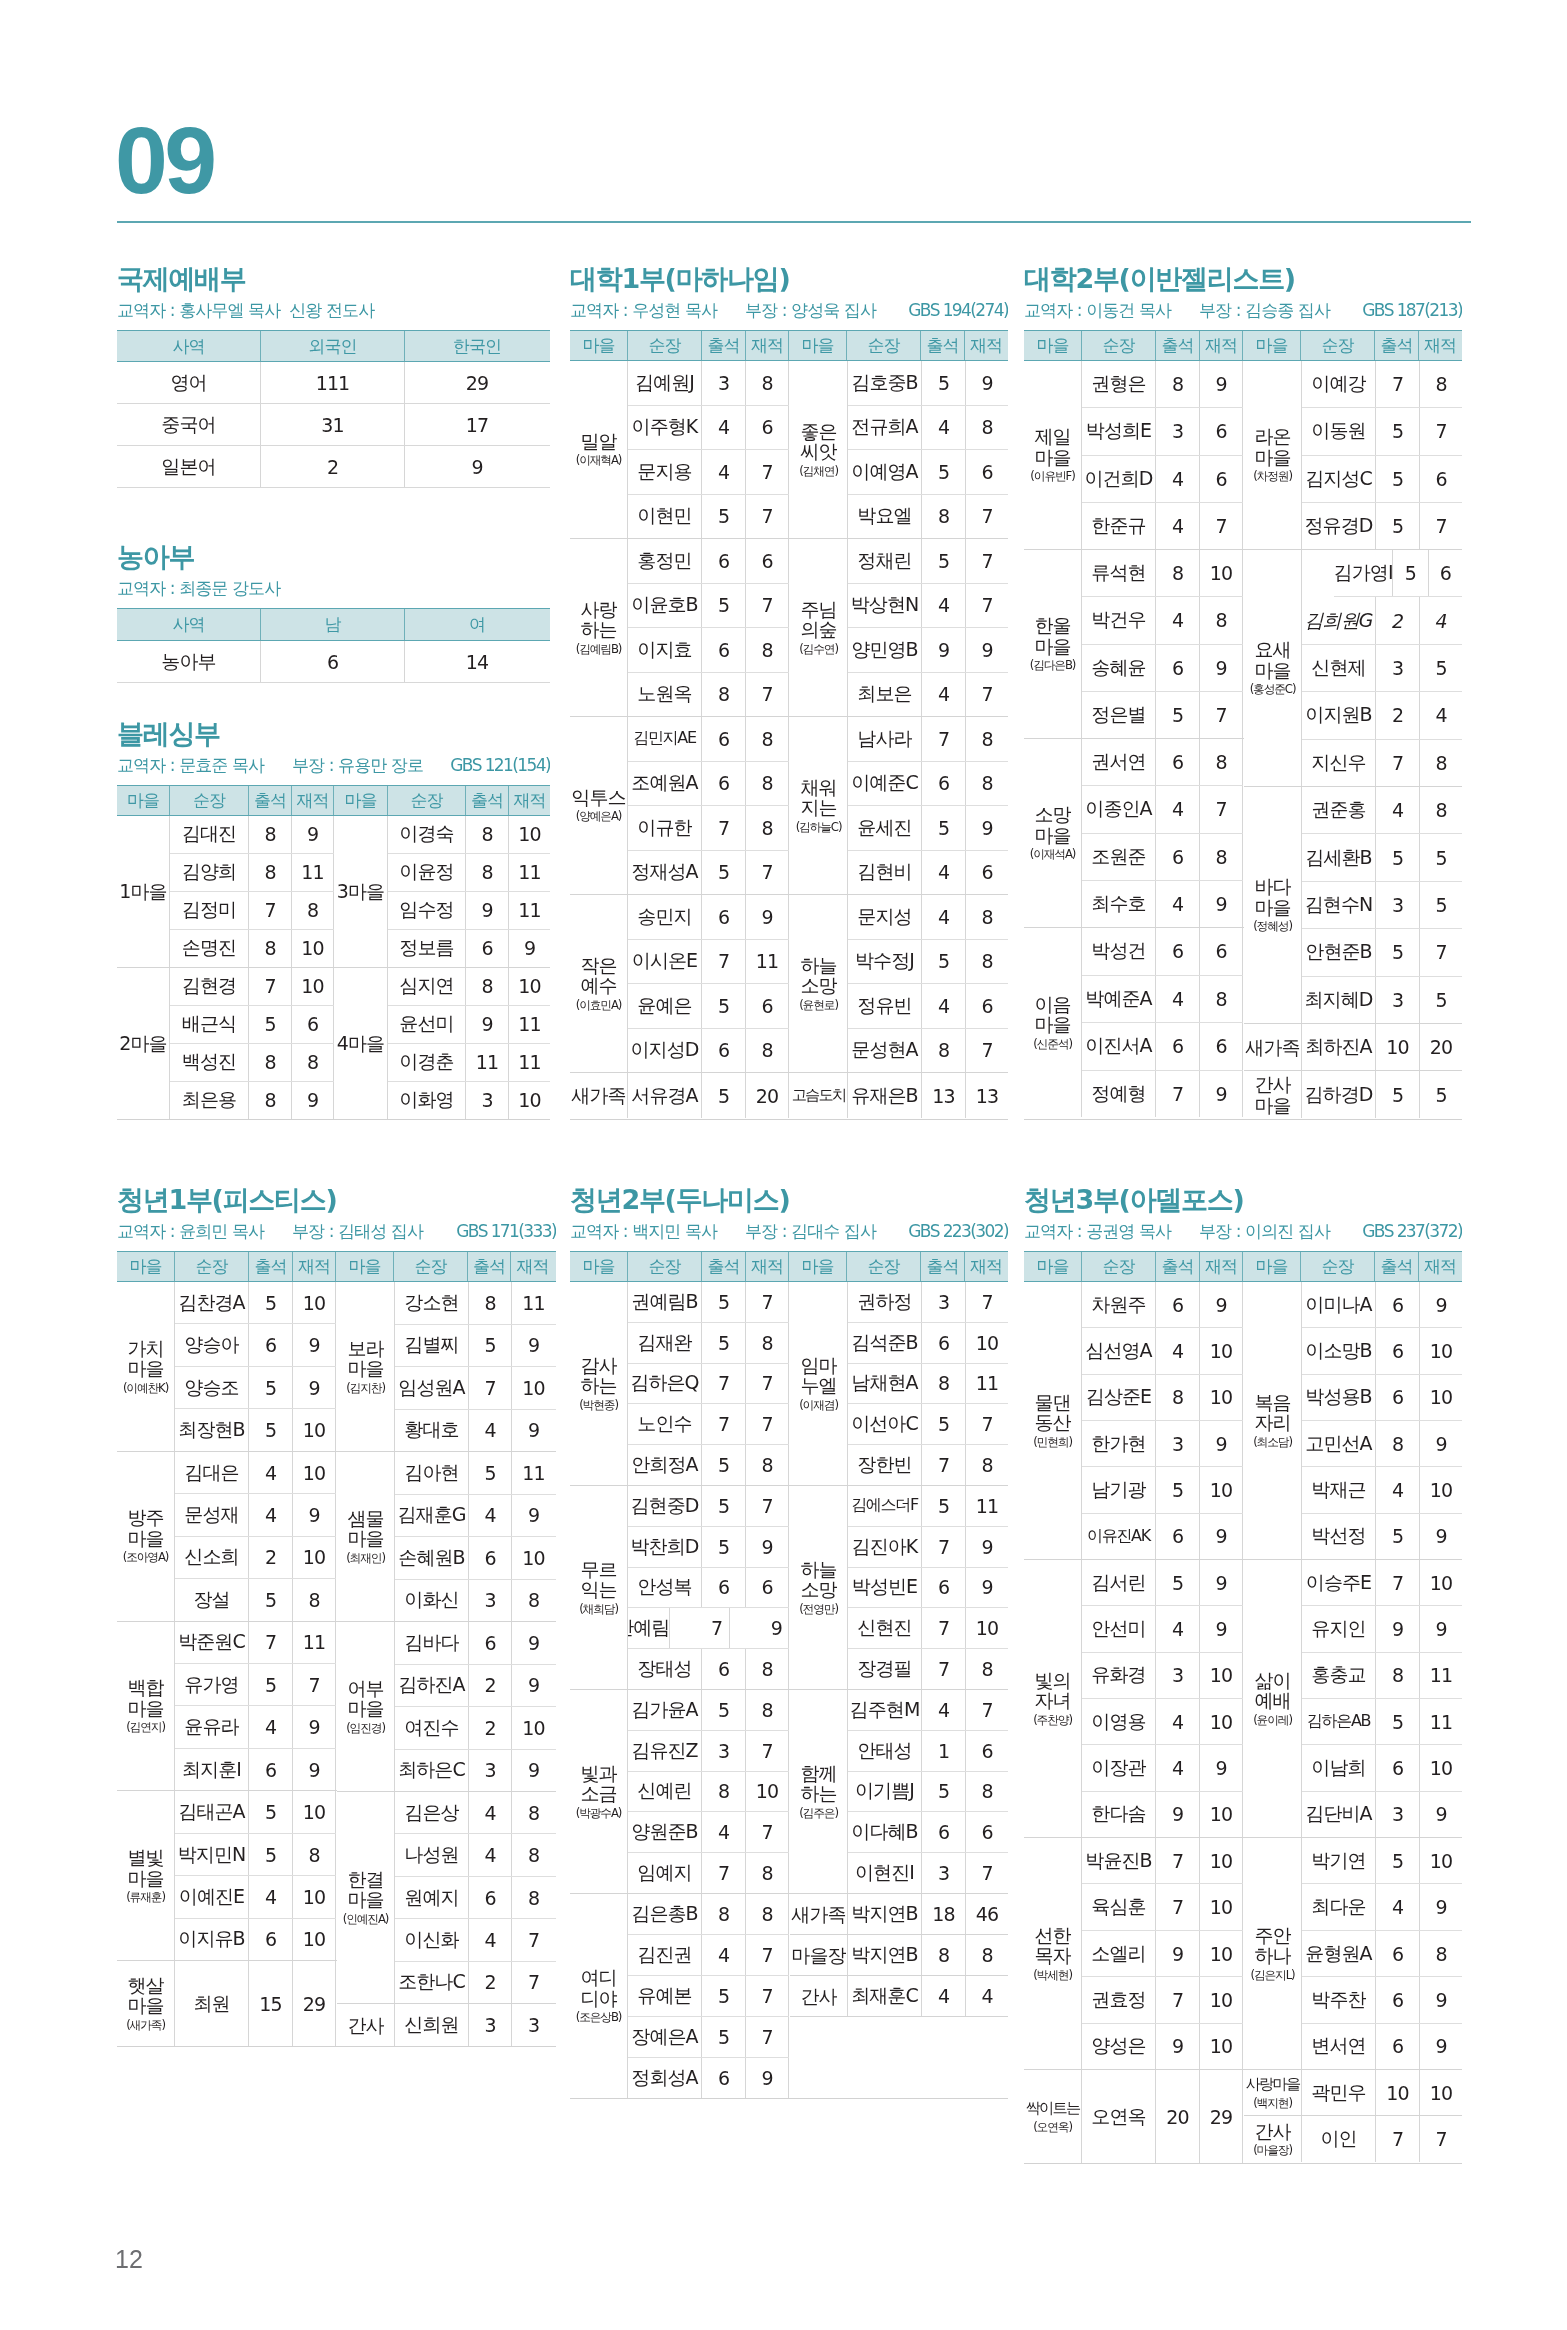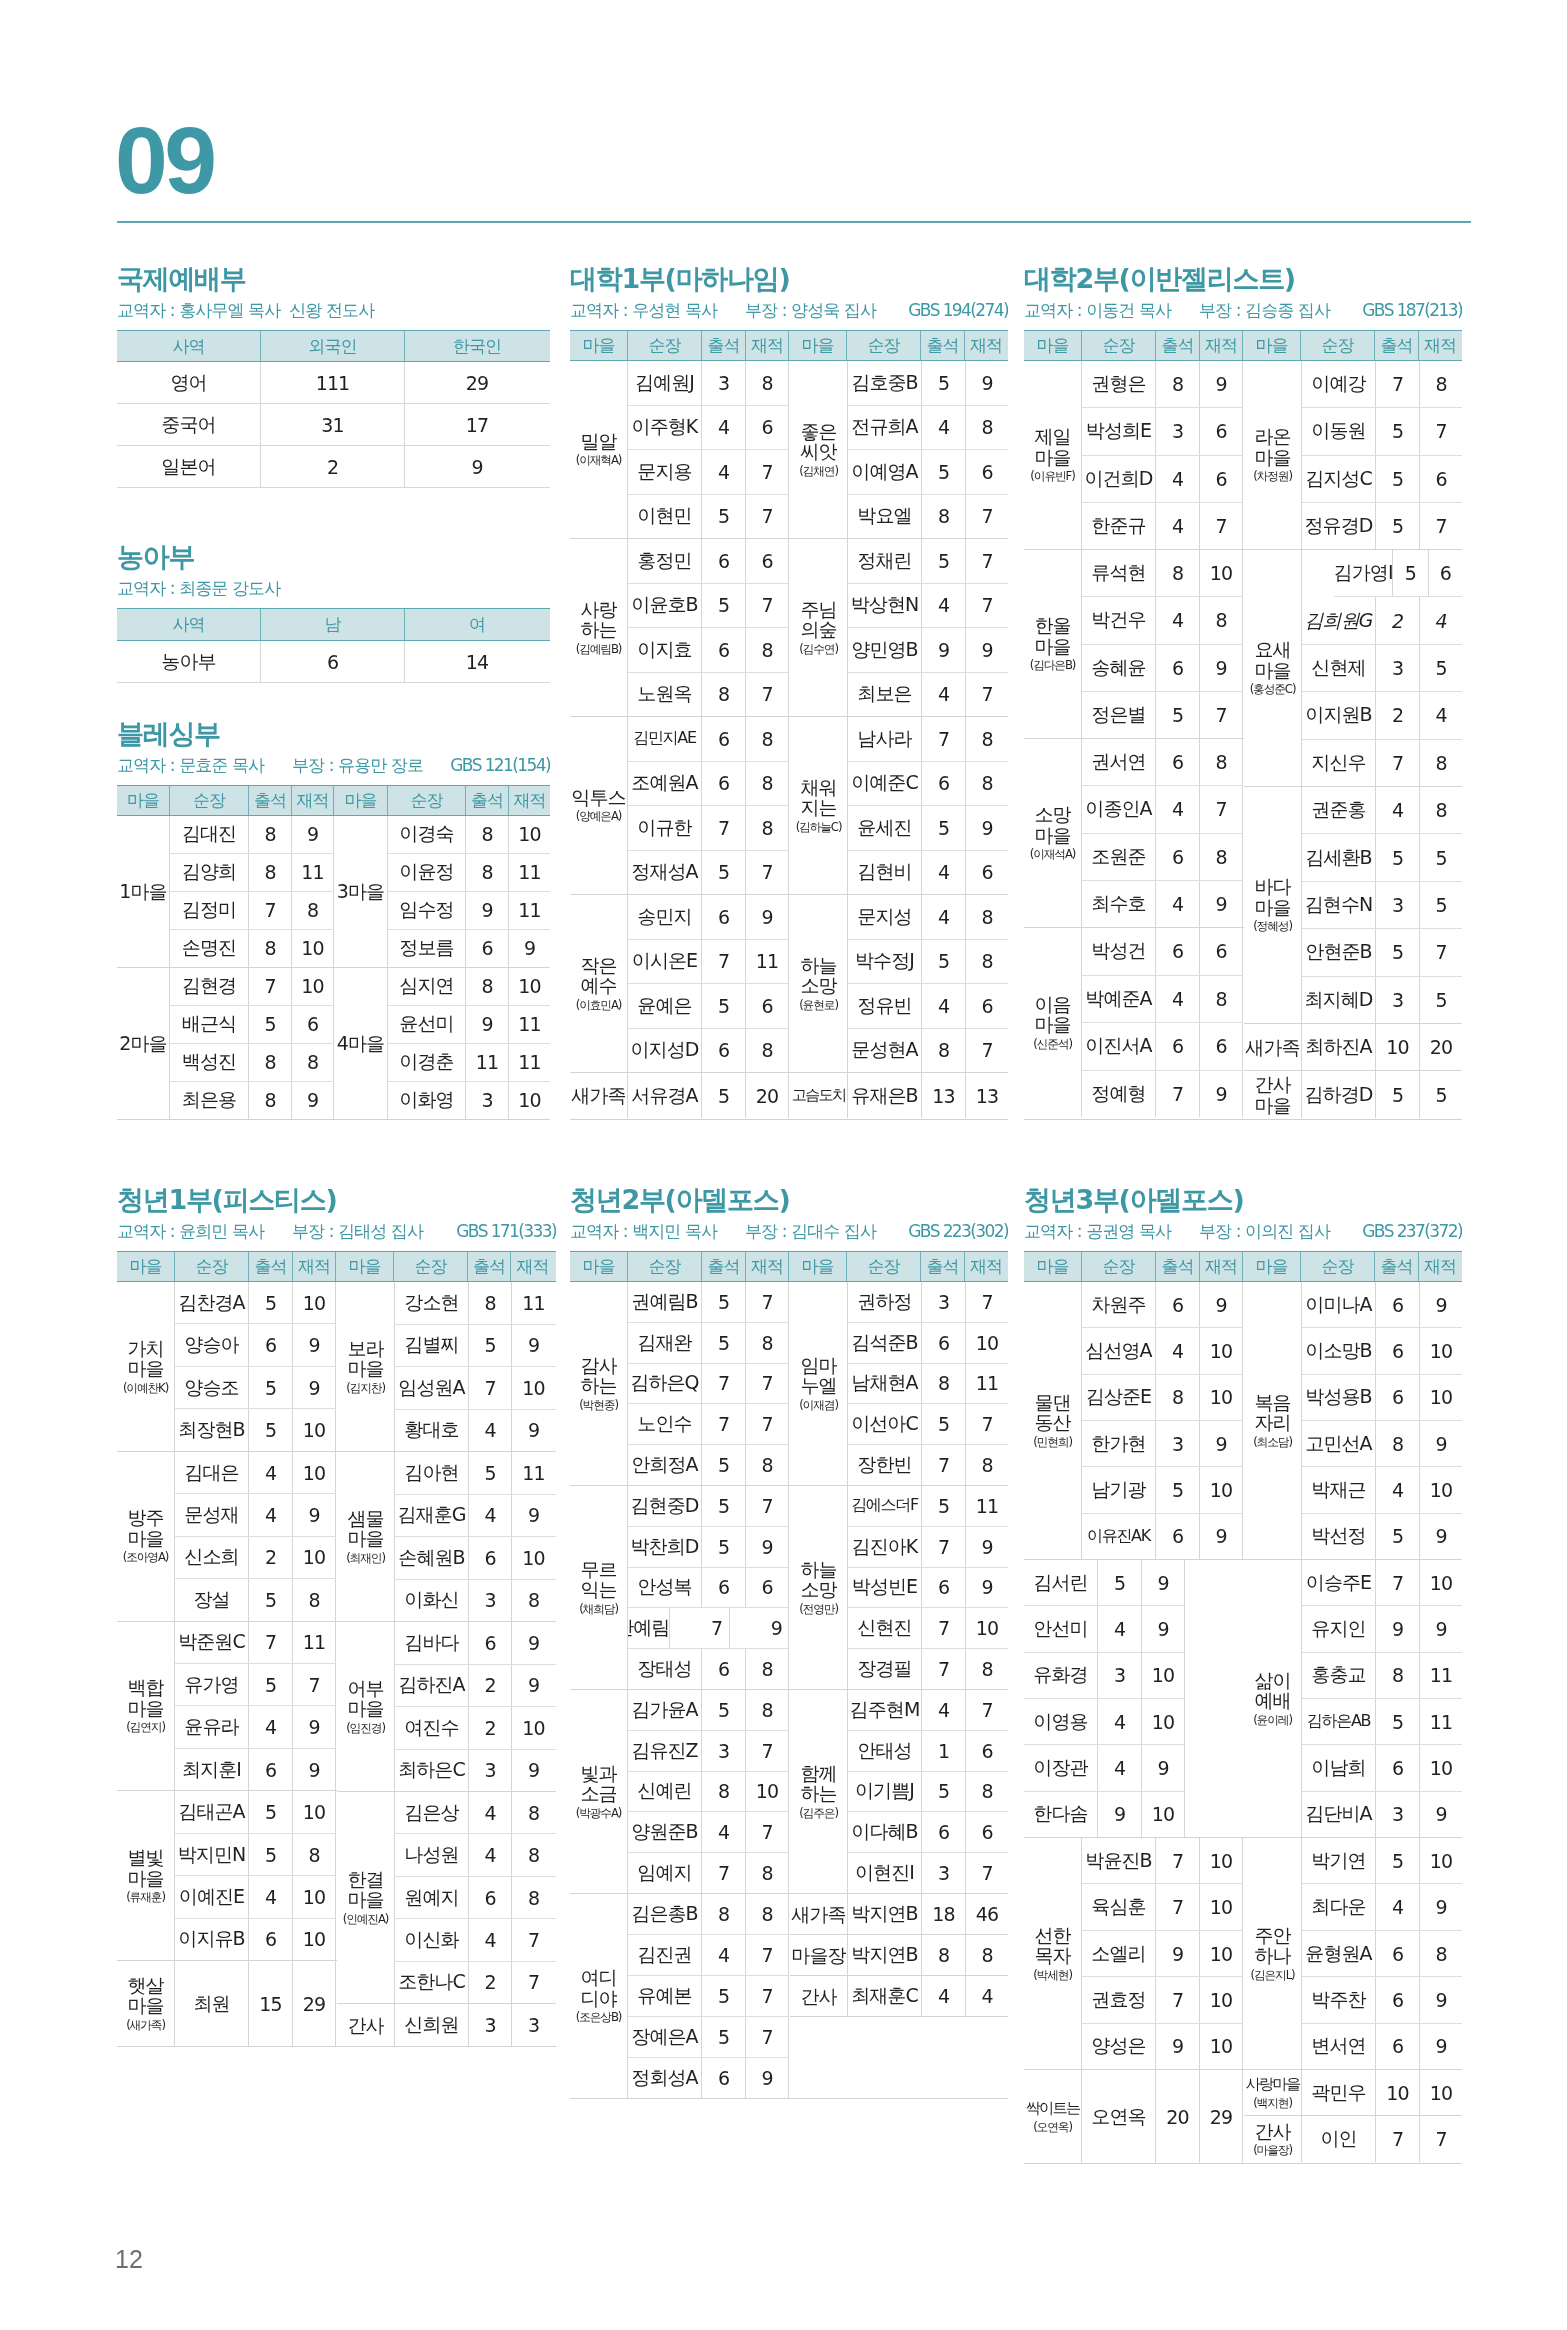--- a/index.html
+++ b/index.html
@@ -1056,21 +1056,21 @@
                   <div class="td" style="width: 43px;">3</div>
                 </div>
               </div>
             </div>
           </div>
         </div>
       </div>
   </section>
 
   <section class="section" style="left:570px;top:1184px;width:438px;height:919px;">
-    <div class="sec-title">청년2부(아델포스)</div>
+    <div class="sec-title">청년2부(두나미스)</div>
     <div class="sec-sub">
       <span class="sub-min">교역자 : 백지민 목사</span>
       <span class="sub-head">부장 : 김대수 집사</span>
       <span class="sub-gbs">GBS 223(302)</span>
     </div>
     <div class="tbl">
         <div class="thead" style="height: 31px;">
           <div class="th" style="width: 58px;">마을</div>
           <div class="th" style="width: 74px;">순장</div>
           <div class="th" style="width: 44px;">출석</div>
@@ -1416,20 +1416,25 @@
                   <div class="td" style="width: 43px;">10</div>
                 </div>
                 <div class="row" style="flex: 1 1 0px;">
                   <div class="td long" style="width: 74px;">이유진AK</div>
                   <div class="td" style="width: 44px;">6</div>
                   <div class="td" style="width: 43px;">9</div>
                 </div>
               </div>
             </div>
             <div class="group" style="height: 278px;">
+              <div class="village" style="width: 58px;">
+                <span class="vname">빛의
+자녀</span>
+                <span class="vleader">(주찬양)</span>
+              </div>
               <div class="rows" style="width: 161px;">
                 <div class="row" style="flex: 1 1 0px;">
                   <div class="td" style="width: 74px;">김서린</div>
                   <div class="td" style="width: 44px;">5</div>
                   <div class="td" style="width: 43px;">9</div>
                 </div>
                 <div class="row" style="flex: 1 1 0px;">
                   <div class="td" style="width: 74px;">안선미</div>
                   <div class="td" style="width: 44px;">4</div>
                   <div class="td" style="width: 43px;">9</div>

